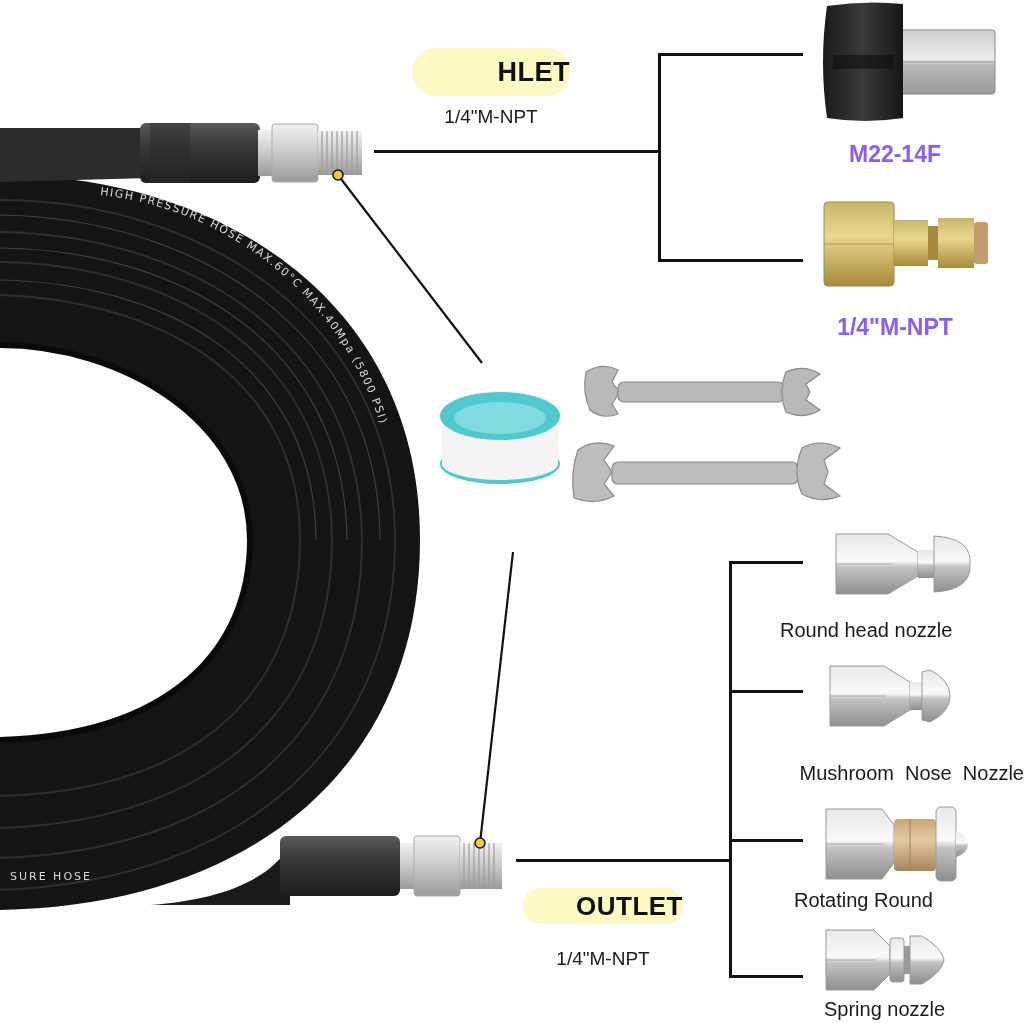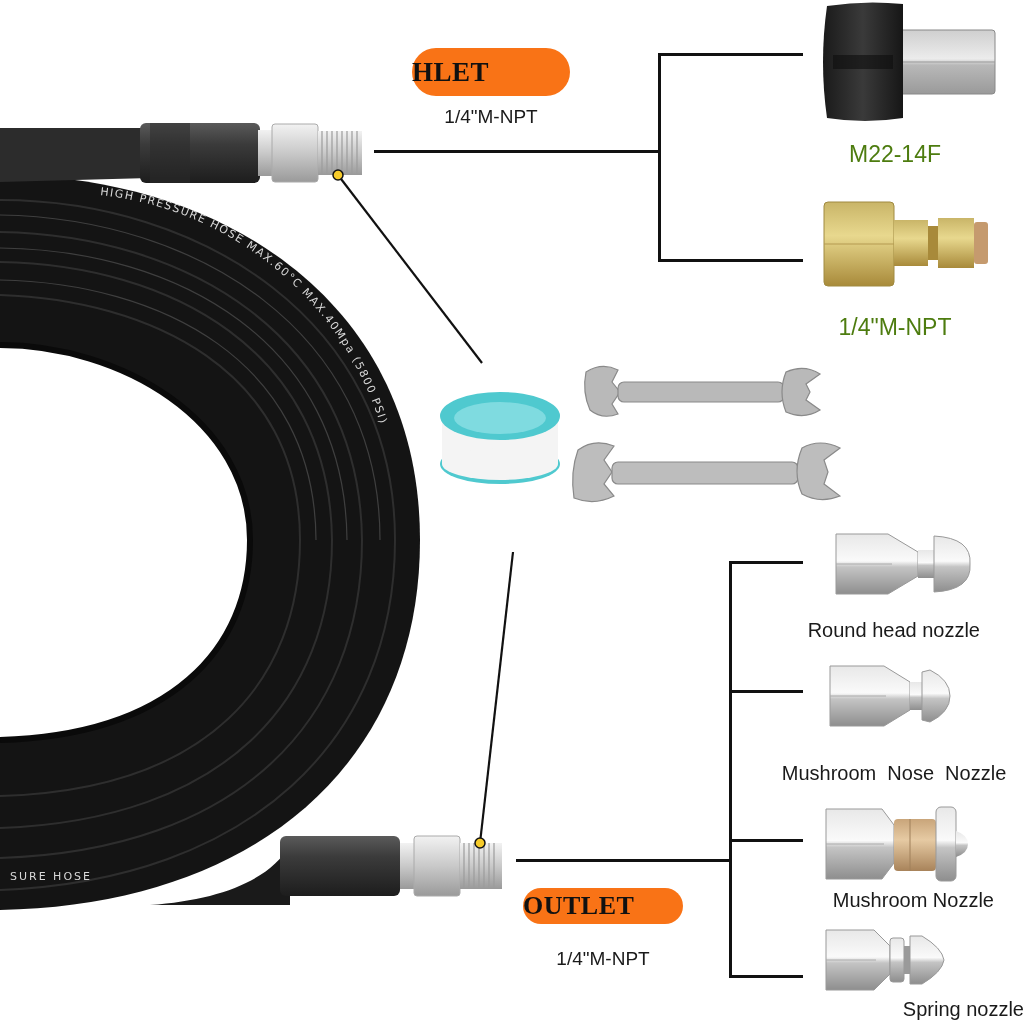--- a/index.html
+++ b/index.html
@@ -1,26 +1,26 @@
 <!DOCTYPE html>
 <html><head>
   <meta charset="utf-8">
   <style>
     * { box-sizing: border-box; margin: 0; padding: 0; }
     html, body { width: 1024px; height: 1023px; background: #ffffff; overflow: hidden; }
     body { position: relative; font-family: "Liberation Sans", sans-serif; color: #111; }
     .pill {
-      position: absolute; background: #f97316; border-radius: 26px;
-      display: flex; align-items: center; justify-content: flex-start;
-      font-family: Liberation Serif, serif; font-weight: bold; color: #111;
+      position: absolute; background: #fef9c3; border-radius: 26px;
+      display: flex; align-items: center; justify-content: flex-end;
+      font-family: Liberation Sans, sans-serif; font-weight: bold; color: #111;
       letter-spacing: 0.5px;
     }
     .spec { position: absolute; font-size: 19px; color: #1a1a1a; text-align: center; }
-    .plabel { position: absolute; font-size: 23px; color: #4d7c0f; text-align: center; white-space: nowrap; }
-    .nlabel { position: absolute; font-size: 20px; color: #1a1a1a; text-align: right; white-space: nowrap; }
+    .plabel { position: absolute; font-size: 23px; color: #8b5cf6; text-align: center; white-space: nowrap; font-weight: bold; }
+    .nlabel { position: absolute; font-size: 20px; color: #1a1a1a; text-align: left; white-space: nowrap; }
     .line { position: absolute; background: #111; }
     svg { position: absolute; overflow: visible; }
   </style>
 </head>
 <body>
 
 <svg width="1024" height="1023" style="left:0;top:0;">
   <defs>
     <radialGradient id="hg" cx="0" cy="0.5" r="0.6">
       <stop offset="0" stop-color="#000"></stop>
@@ -208,31 +208,31 @@
   <path d="M102 8 Q 140 10 138 36 Q 140 62 102 64 Z" fill="url(#st)" stroke="#999"></path>
 </svg>
 <div class="nlabel" style="left:780px;top:619px;width:200px;">Round head nozzle</div>
 
 <svg width="130" height="72" style="left:826px;top:660px;">
   <path d="M4 6 L 58 6 L 84 22 L 84 50 L 58 66 L 4 66 Z" fill="url(#st)" stroke="#999"></path>
   <line x1="4" y1="36" x2="60" y2="36" stroke="#aaa"></line>
   <rect x="84" y="22" width="12" height="28" fill="url(#st)"></rect>
   <path d="M96 12 L 104 10 Q 124 20 124 36 Q 124 52 104 62 L 96 60 Z" fill="url(#st)" stroke="#999"></path>
 </svg>
-<div class="nlabel" style="left:764px;top:762px;width:260px;text-align:center;white-space:pre;">Mushroom  Nose  Nozzle</div>
+<div class="nlabel" style="left:764px;top:762px;width:260px;text-align:right;white-space:pre;">Mushroom  Nose  Nozzle</div>
 
 <svg width="145" height="82" style="left:822px;top:803px;">
   <path d="M4 6 L 60 6 L 72 22 L 72 60 L 60 76 L 4 76 Z" fill="url(#st)" stroke="#999"></path>
   <line x1="4" y1="41" x2="62" y2="41" stroke="#aaa"></line>
   <rect x="72" y="16" width="42" height="52" rx="4" fill="url(#cu)"></rect>
   <line x1="88" y1="16" x2="88" y2="68" stroke="#a0805a"></line>
   <rect x="114" y="4" width="20" height="74" rx="5" fill="url(#st)" stroke="#999"></rect>
   <path d="M134 28 Q 146 32 146 41 Q 146 50 134 54 Z" fill="url(#st)"></path>
 </svg>
-<div class="nlabel" style="left:794px;top:889px;width:200px;">Mushroom Nozzle</div>
+<div class="nlabel" style="left:794px;top:889px;width:200px;">Rotating Round</div>
 
 <svg width="125" height="72" style="left:822px;top:924px;">
   <path d="M4 6 L 52 6 L 68 22 L 68 50 L 52 66 L 4 66 Z" fill="url(#st)" stroke="#999"></path>
   <line x1="4" y1="36" x2="54" y2="36" stroke="#aaa"></line>
   <rect x="68" y="14" width="14" height="44" rx="3" fill="url(#st)" stroke="#999"></rect>
   <rect x="82" y="22" width="6" height="28" fill="#9a9a9a"></rect>
   <path d="M88 12 L 100 12 Q 120 24 122 36 Q 120 48 100 60 L 88 60 Z" fill="url(#st)" stroke="#999"></path>
 </svg>
 <div class="nlabel" style="left:824px;top:998px;width:200px;">Spring nozzle</div>
 

